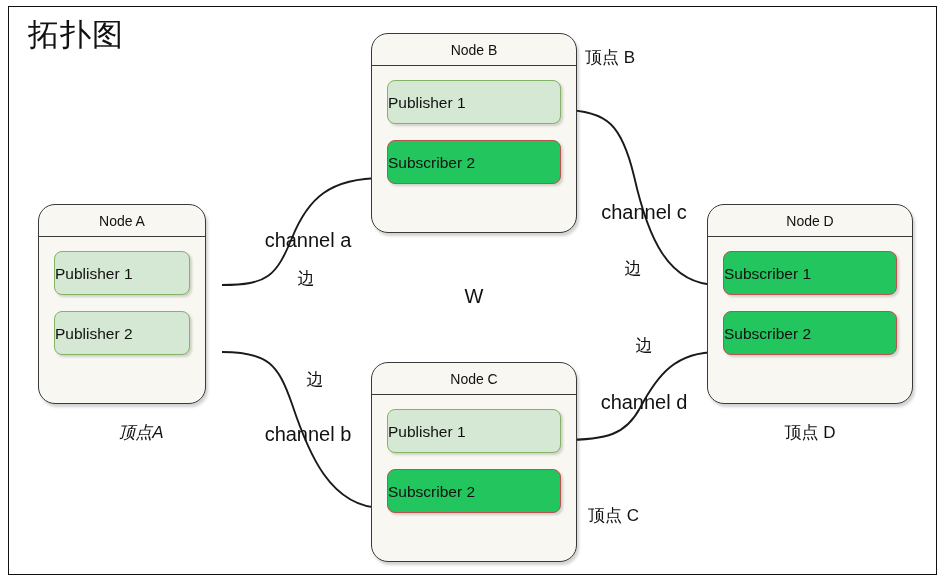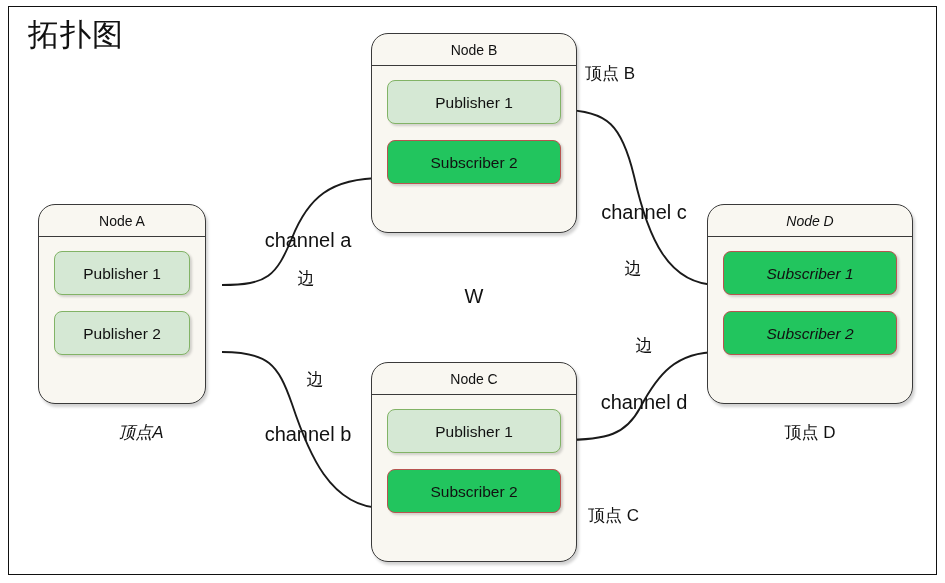--- a/index.html
+++ b/index.html
@@ -55,21 +55,21 @@
     border-bottom: 1.6px solid #3a3a3a;
     box-sizing: border-box;
   }
   .node-body {
     padding: 14px 15px 16px 15px;
     box-sizing: border-box;
   }
   .proc {
     height: 44px;
     line-height: 44px;
-    text-align: center;
+    text-align: left;
     font-size: 15.5px;
     border-radius: 8px;
     box-sizing: border-box;
     box-shadow: 2px 2px 2.5px rgba(0,0,0,0.16);
     margin-bottom: 16px;
     color: #111111;
   }
   .proc:last-child { margin-bottom: 0; }
   .proc.pub {
     background: #d5e8d4;
@@ -144,32 +144,32 @@
   </div>
   <div class="label cjk center" style="left:141px; top:421px;font-style:italic;">顶点A</div>
 
   <div class="node" style="left:371px; top:33px; width:206px; height:200px;">
     <div class="node-title">Node B</div>
     <div class="node-body">
       <div class="proc pub">Publisher 1</div>
       <div class="proc sub">Subscriber 2</div>
     </div>
   </div>
-  <div class="label cjk" style="left:585px; top:62px;">顶点 B</div>
+  <div class="label cjk" style="left:585px; top:46px;">顶点 B</div>
 
   <div class="node" style="left:371px; top:362px; width:206px; height:200px;">
     <div class="node-title">Node C</div>
     <div class="node-body">
       <div class="proc pub">Publisher 1</div>
       <div class="proc sub">Subscriber 2</div>
     </div>
   </div>
   <div class="label cjk" style="left:588px; top:504px;">顶点 C</div>
 
-  <div class="node" style="left:707px; top:204px; width:206px; height:200px;font-style:italic;">
+  <div class="node" style="left:707px; top:204px; width:206px; height:200px;">
     <div class="node-title">Node D</div>
     <div class="node-body">
       <div class="proc sub">Subscriber 1</div>
       <div class="proc sub">Subscriber 2</div>
     </div>
   </div>
   <div class="label cjk center" style="left:810px; top:421px;">顶点 D</div>
 
 </div>
 

